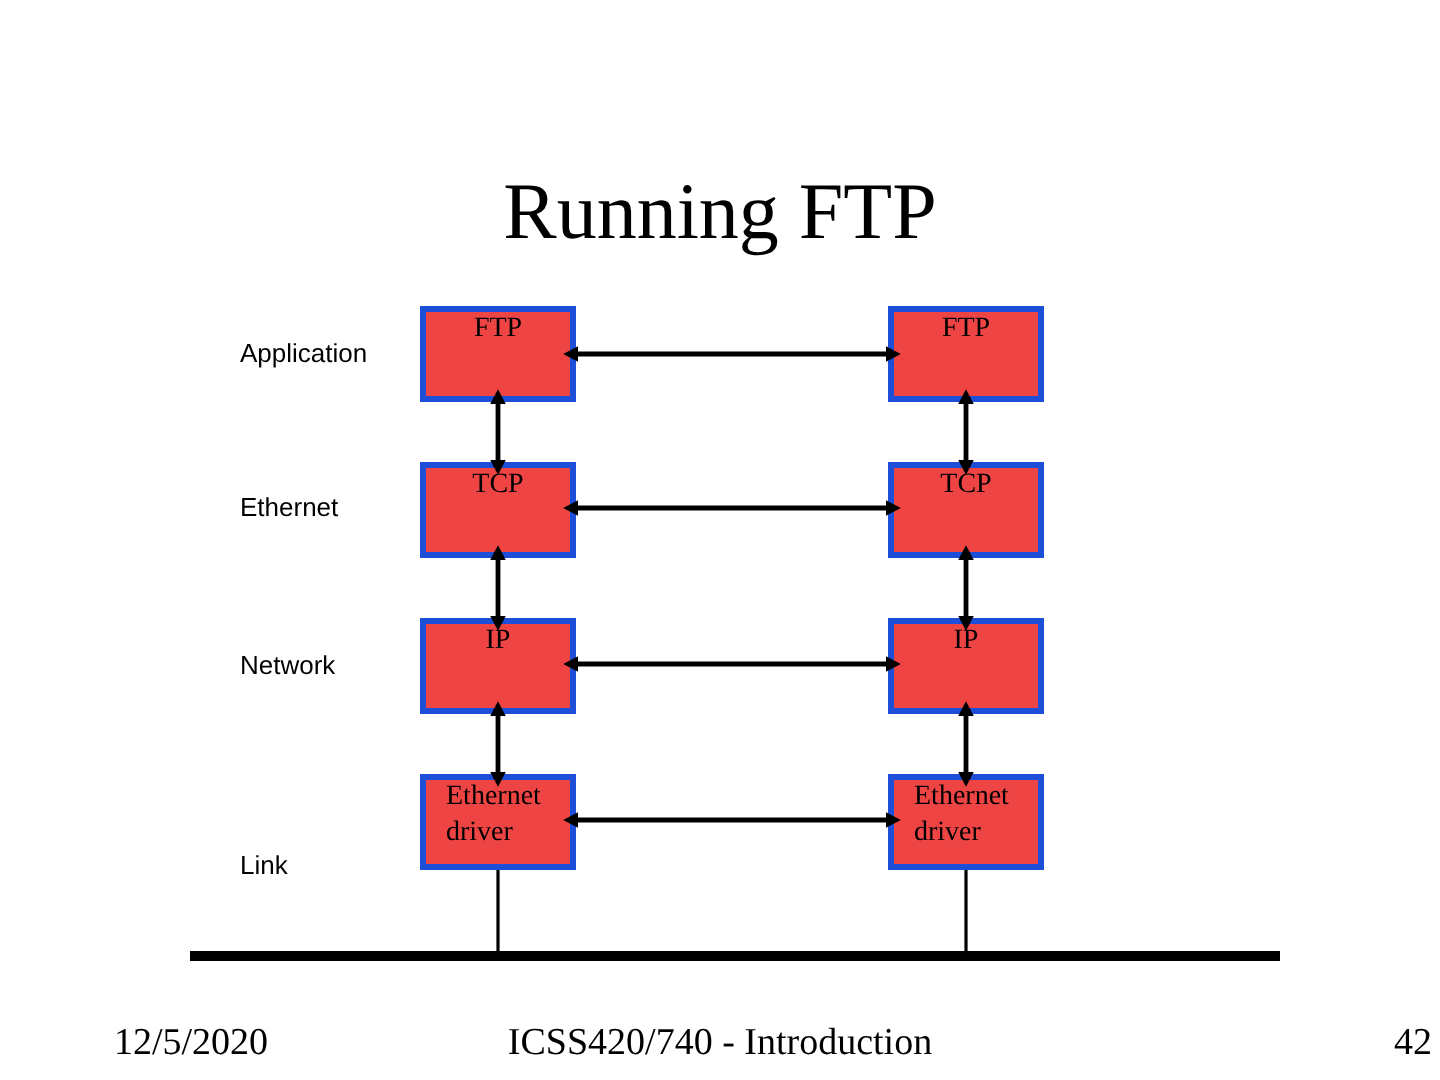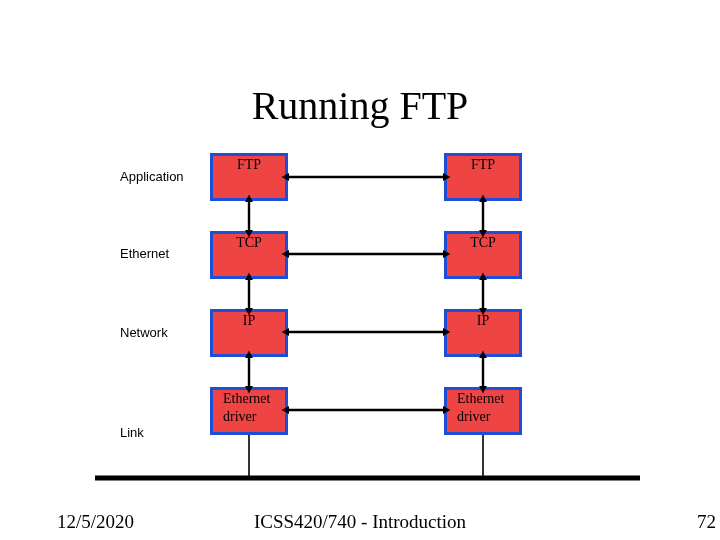--- a/index.html
+++ b/index.html
@@ -177,15 +177,15 @@
     <g stroke="#000000" stroke-width="1.6" fill="none">
       <line x1="249" y1="421" x2="249" y2="464"></line>
       <line x1="483" y1="421" x2="483" y2="464"></line>
     </g>
 
     <line x1="95" y1="464" x2="640" y2="464" stroke="#000000" stroke-width="5"></line>
   </svg>
 
   <div class="footer-text" id="footer-date">12/5/2020</div>
   <div class="footer-text" id="footer-center">ICSS420/740 - Introduction</div>
-  <div class="footer-text" id="footer-page">72</div>
+  <div class="footer-text" id="footer-page">42</div>
 
 </div>
 
 </body></html>

